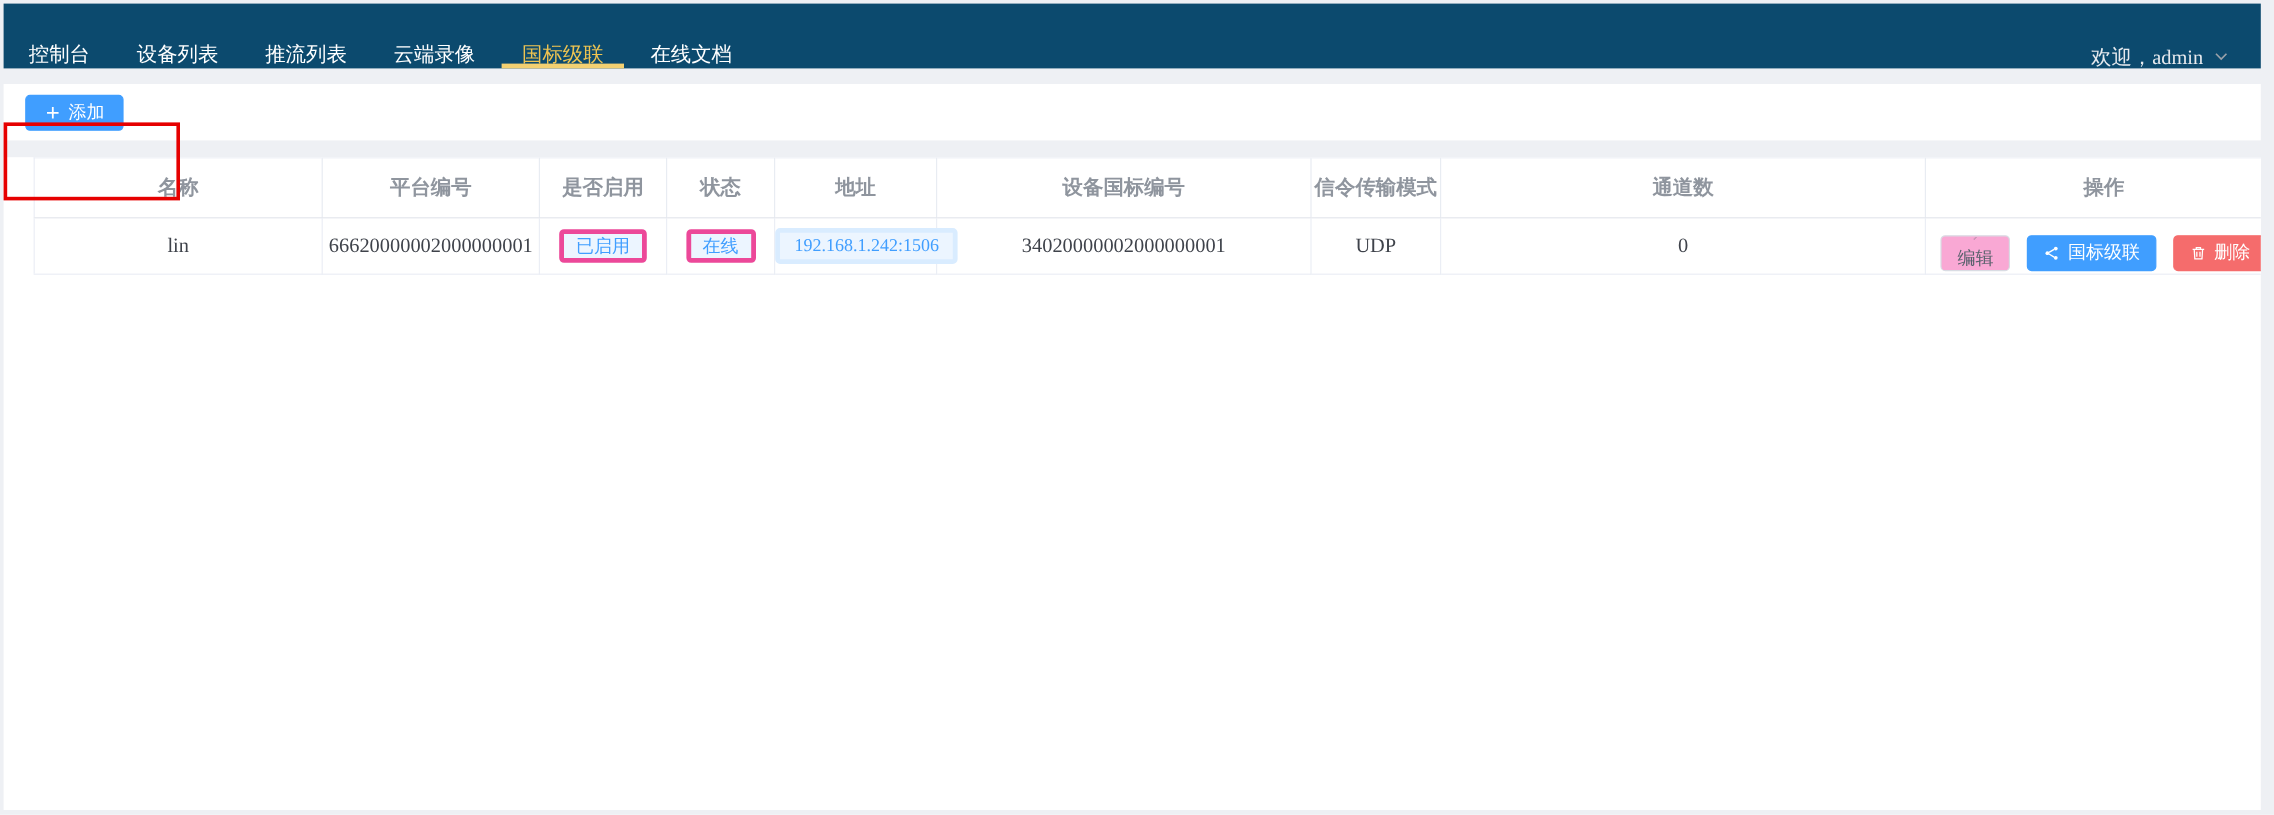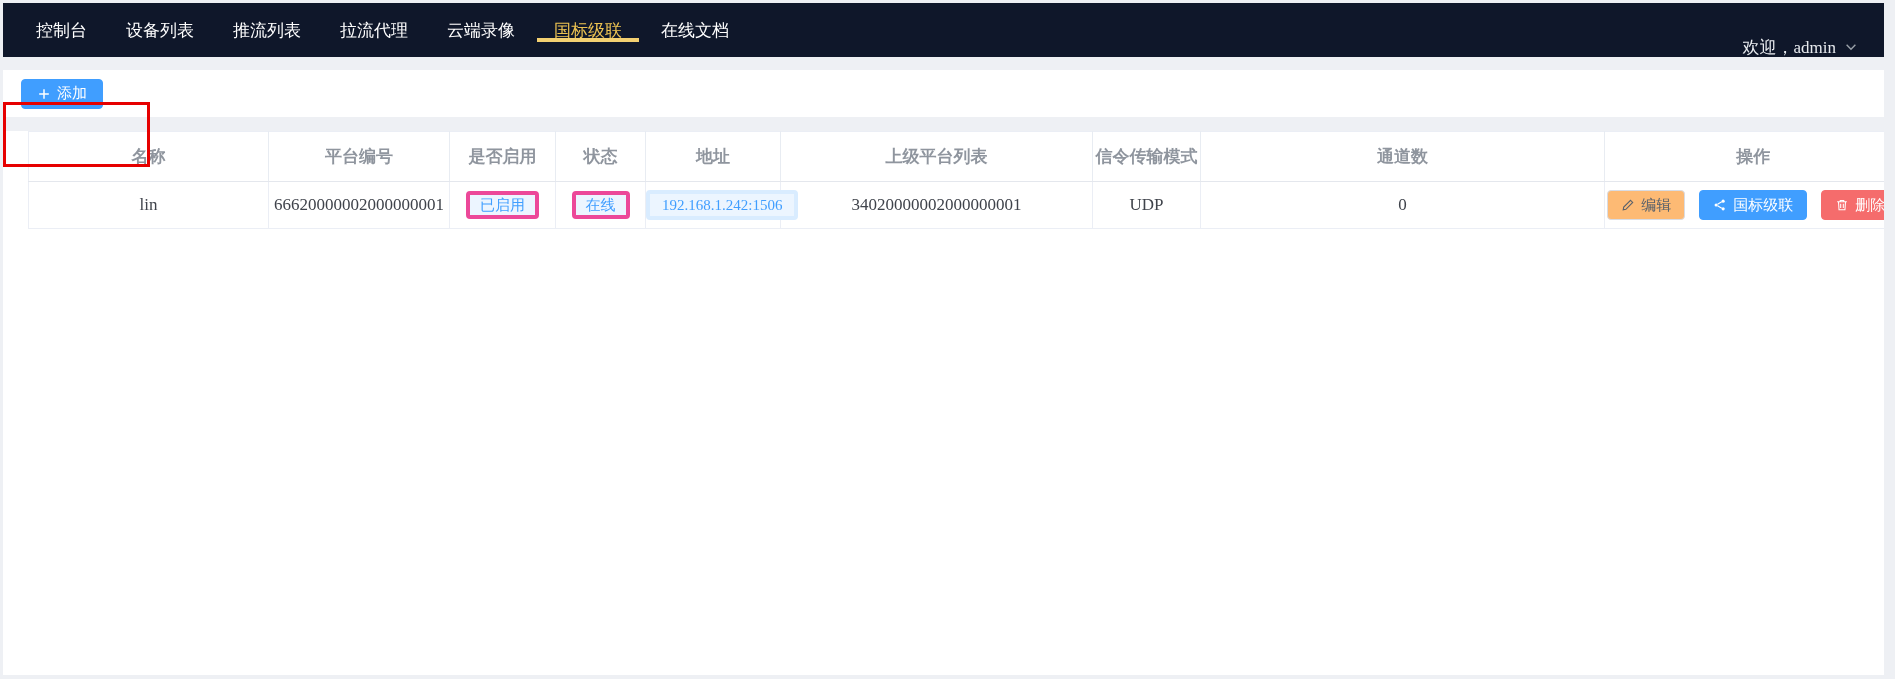--- a/index.html
+++ b/index.html
@@ -10,22 +10,22 @@
     color:#303133;
     position:relative;
   }
   .app {
     position:absolute; left:3px; top:3px; width:1881px; height:672px;
     display:flex; flex-direction:column;
   }
 
   
   .navbar {
-    height:54px; background:#0f172a; display:flex; align-items:center;
-    padding-left:16px; position:relative; flex:0 0 auto;
+    height:54px; background:#0c4a6e; display:flex; align-items:flex-end;
+    padding-left:4px; position:relative; flex:0 0 auto;
   }
   .nav-item {
     display:flex; align-items:center; padding:0 17px; margin-right:5px;
     font-size:17px; color:#ffffff; cursor:pointer; position:relative; white-space:nowrap;
   }
   .nav-item.active { color:#edc351; }
   .nav-item.active::after {
     content:""; position:absolute; left:0; right:0; bottom:0; height:4px;
     background:#f3d071;
   }
@@ -88,35 +88,34 @@
   }
   .tag.addr { height:30px; padding:0 12px; border-color:#d9ecff;
     font-family:"Liberation Serif", serif; }
 
   .ops { display:inline-flex; align-items:center; gap:14px; }
   .btn {
     height:30px; padding:0 13px; border-radius:4px; font-size:15px;
     display:inline-flex; align-items:center; gap:6px; cursor:pointer;
     font-family:"Liberation Sans", sans-serif; border:1px solid transparent;
   }
-  .btn-edit { background:#fdba74; border-color:#d9dce3; color:#57606b; }
+  .btn-edit { background:#f9a8d4; border-color:#d9dce3; color:#57606b;flex-direction:column; }
   .btn-select { background:#409eff; border-color:#409eff; color:#ffffff; }
   .btn-delete { background:#f56c6c; border-color:#f56c6c; color:#ffffff; }
   .ic { width:14px; height:14px; display:block; }
 </style>
 </head>
 <body>
 
 <div class="app">
 
   <div class="navbar">
     <div class="nav-item">控制台</div>
     <div class="nav-item">设备列表</div>
     <div class="nav-item">推流列表</div>
-    <div class="nav-item">拉流代理</div>
     <div class="nav-item">云端录像</div>
     <div class="nav-item active">国标级联</div>
     <div class="nav-item">在线文档</div>
 
 
     <div class="nav-welcome">
       <span class="welcome-text">欢迎，admin</span>
       <svg class="chev" viewBox="0 0 16 16">
         <polyline points="3,5.5 8,10.5 13,5.5"></polyline>
       </svg>
@@ -151,21 +150,21 @@
           <col style="width:404px">
           <col style="width:297px">
       </colgroup>
       <thead>
         <tr>
           <th>名称</th>
           <th>平台编号</th>
           <th>是否启用</th>
           <th>状态</th>
           <th>地址</th>
-          <th>上级平台列表</th>
+          <th>设备国标编号</th>
           <th>信令传输模式</th>
           <th>通道数</th>
           <th>操作</th>
         </tr>
       </thead>
       <tbody>
         <tr>
           <td class="serif">lin</td>
           <td class="serif">66620000002000000001</td>
           <td>

